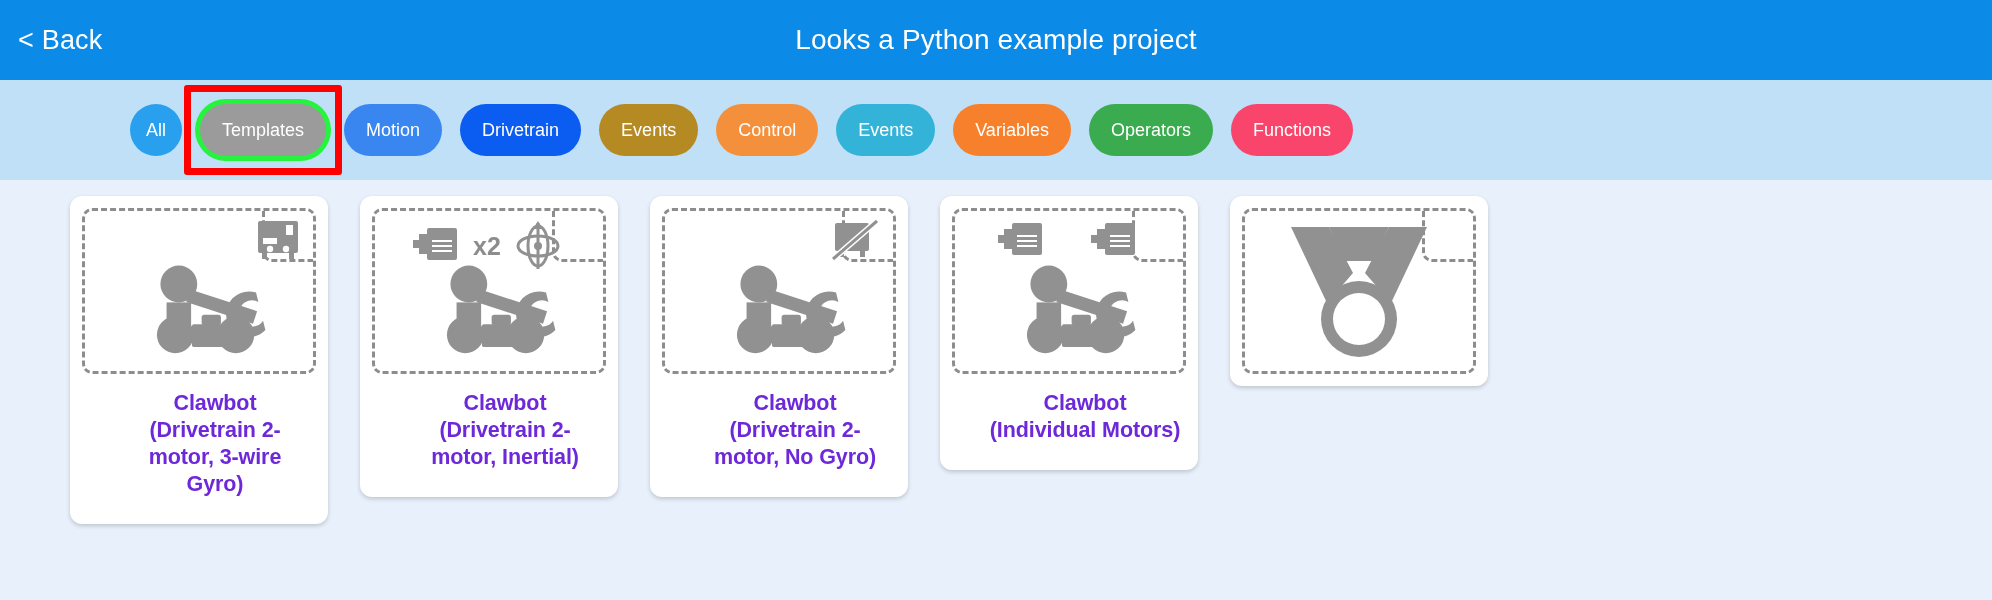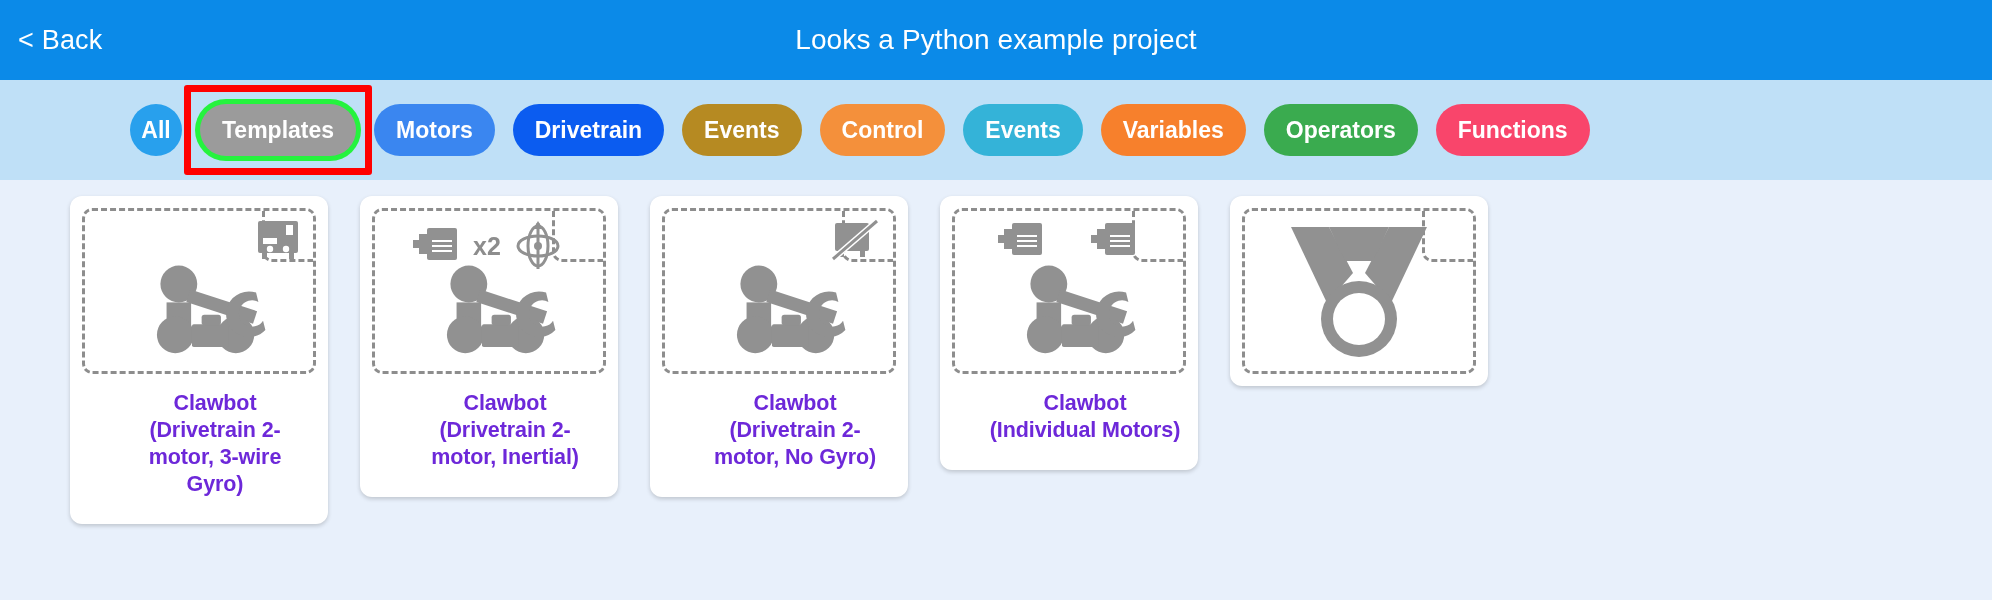--- a/index.html
+++ b/index.html
@@ -44,22 +44,22 @@
     display: flex;
     align-items: center;
     justify-content: flex-start;
     padding-left: 130px;
     gap: 18px;
   }
   .chip {
     height: 52px;
     border-radius: 26px;
     color: #ffffff;
-    font-size: 23px;
-    font-weight: 700;
+    font-size: 18px;
+    font-weight: 400;
     display: flex;
     align-items: center;
     justify-content: center;
     padding: 0 22px;
     white-space: nowrap;
     cursor: pointer;
     user-select: none;
     position: relative;
     text-align: right;
   }
@@ -158,21 +158,21 @@
 
 <div class="filterbar" id="filterbar">
     <div class="chip round" style="background: rgb(40, 160, 237);">
       <span>All</span>
     </div>
     <div class="chip selected" style="background: rgb(155, 155, 155); box-shadow: rgb(37, 243, 62) 0px 0px 0px 5px;">
       <span>Templates</span>
       <div class="chip-highlight" style="border-color: rgb(255, 0, 0);"></div>
     </div>
     <div class="chip" style="background: rgb(58, 134, 240);">
-      <span>Motors</span>
+      <span>Motion</span>
     </div>
     <div class="chip" style="background: rgb(11, 92, 240);">
       <span>Drivetrain</span>
     </div>
     <div class="chip" style="background: rgb(182, 138, 34);">
       <span>Events</span>
     </div>
     <div class="chip" style="background: rgb(244, 144, 59);">
       <span>Control</span>
     </div>

